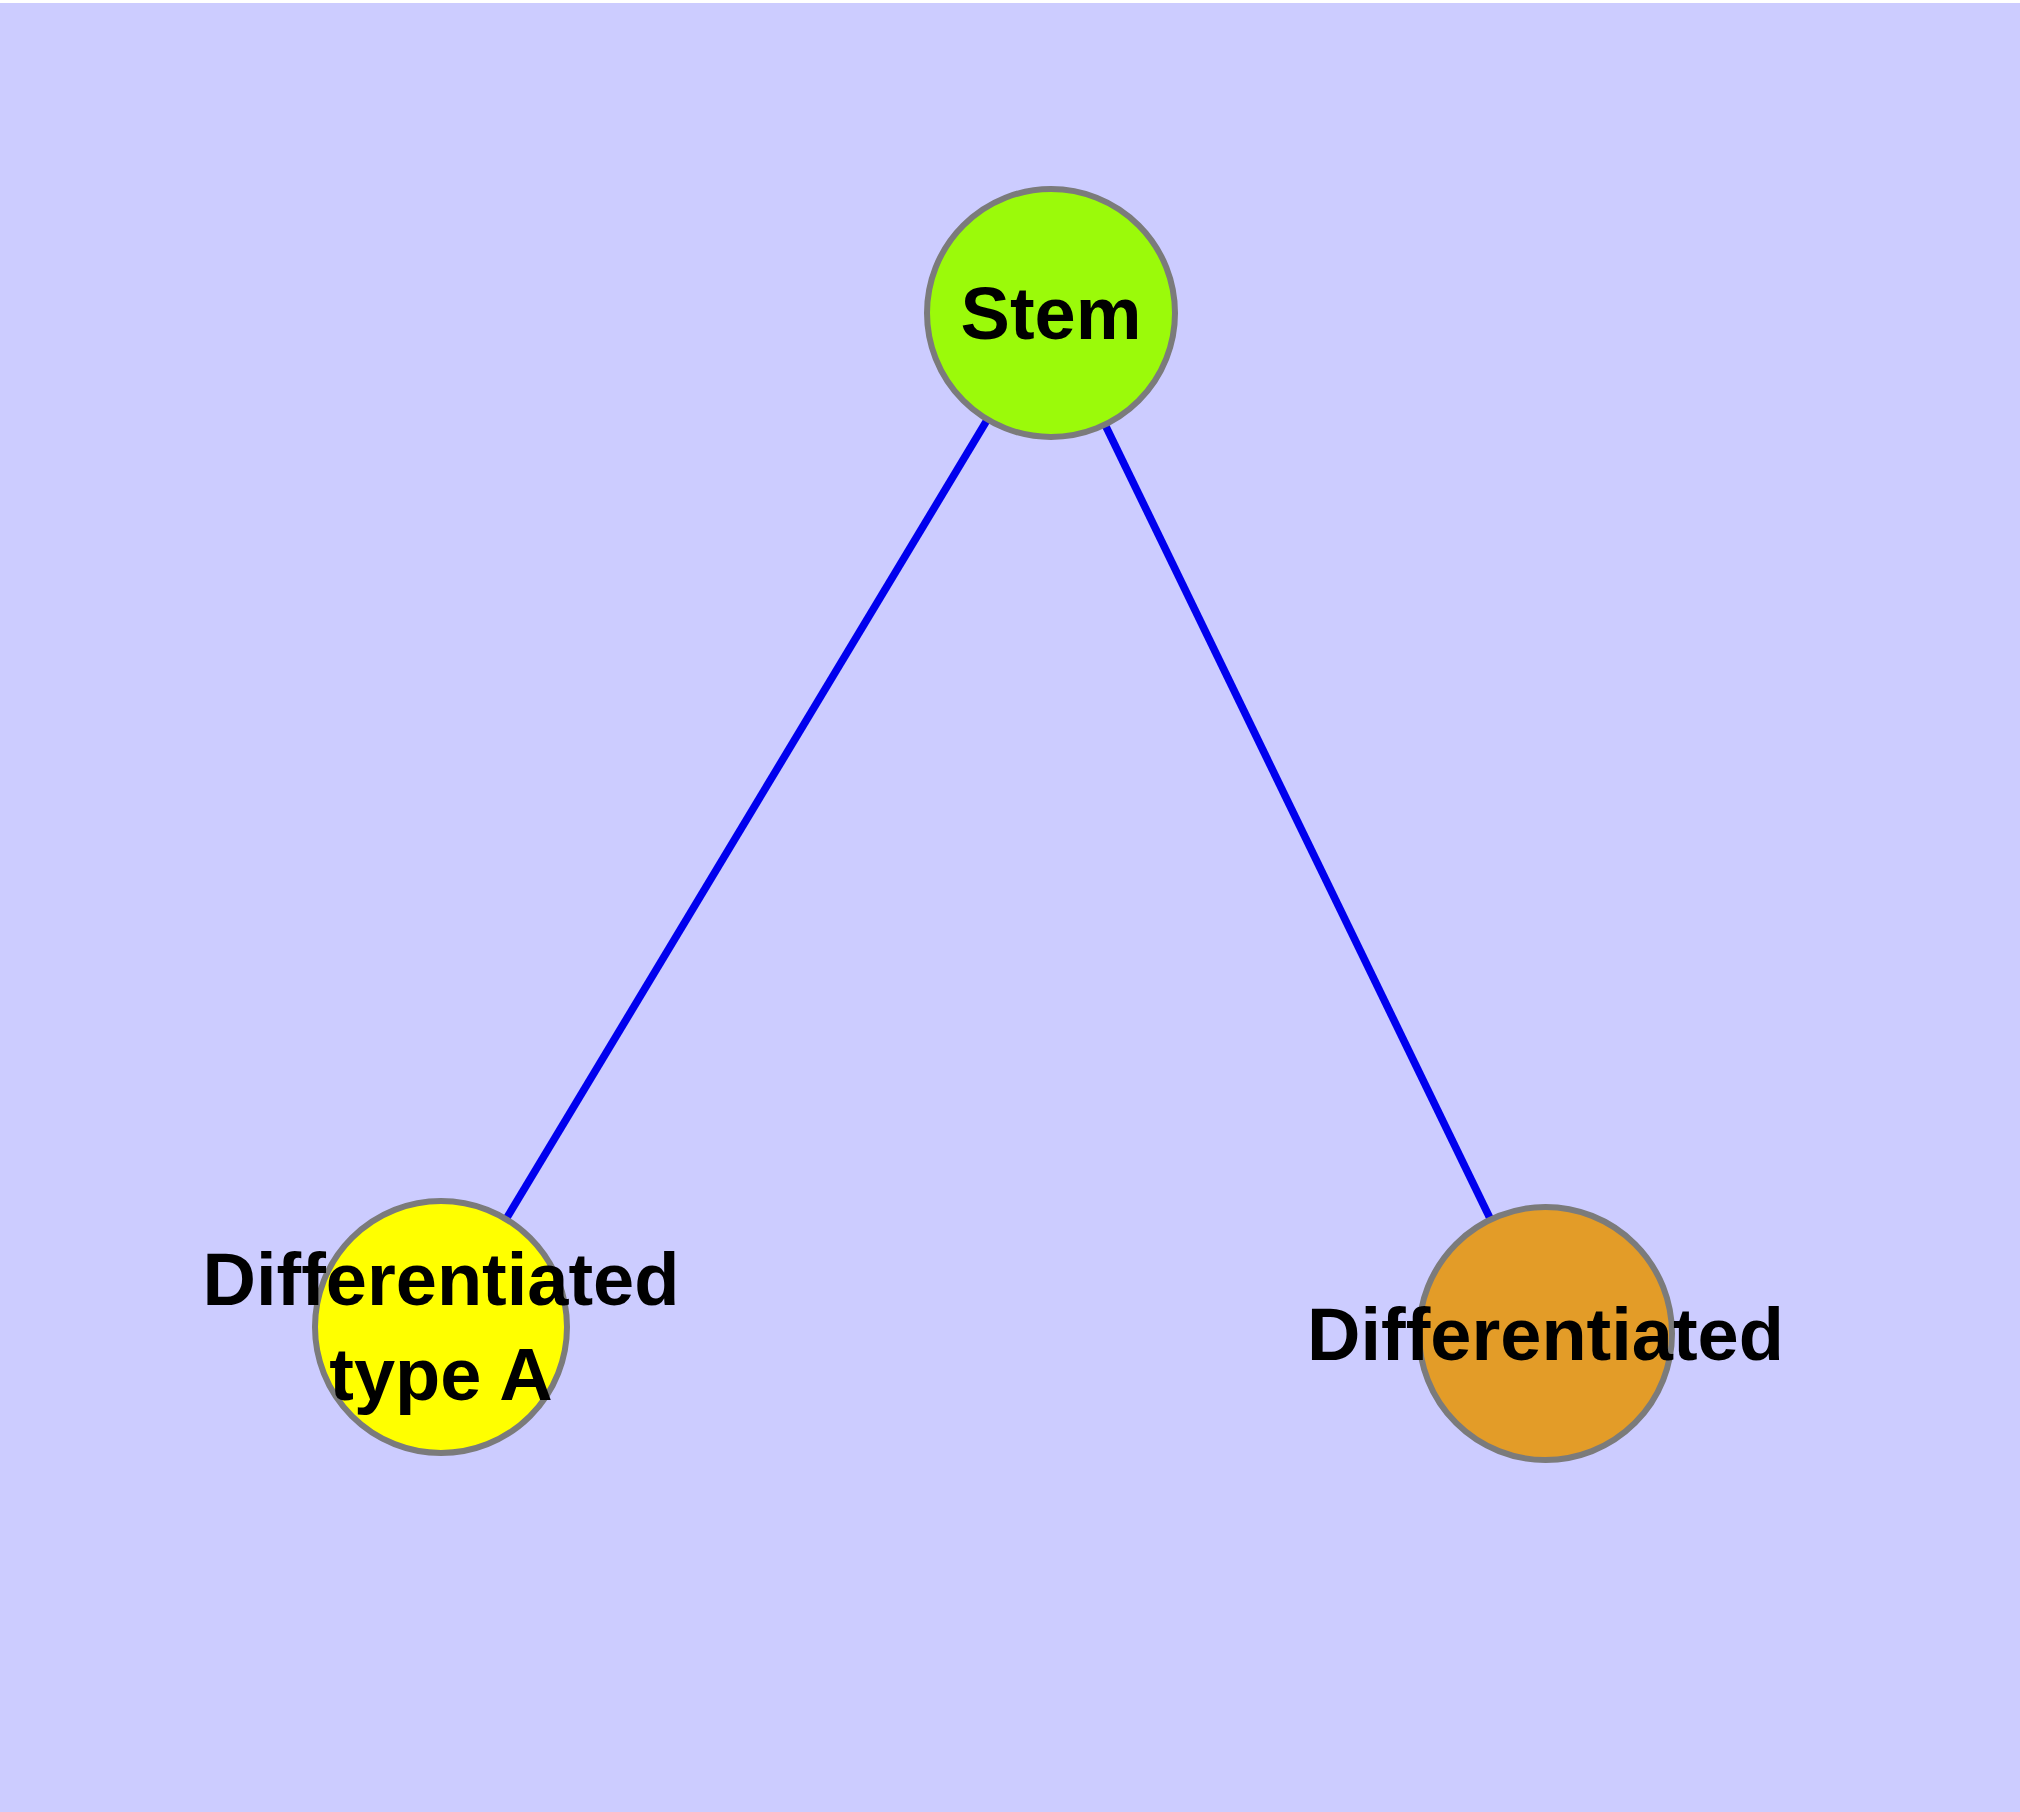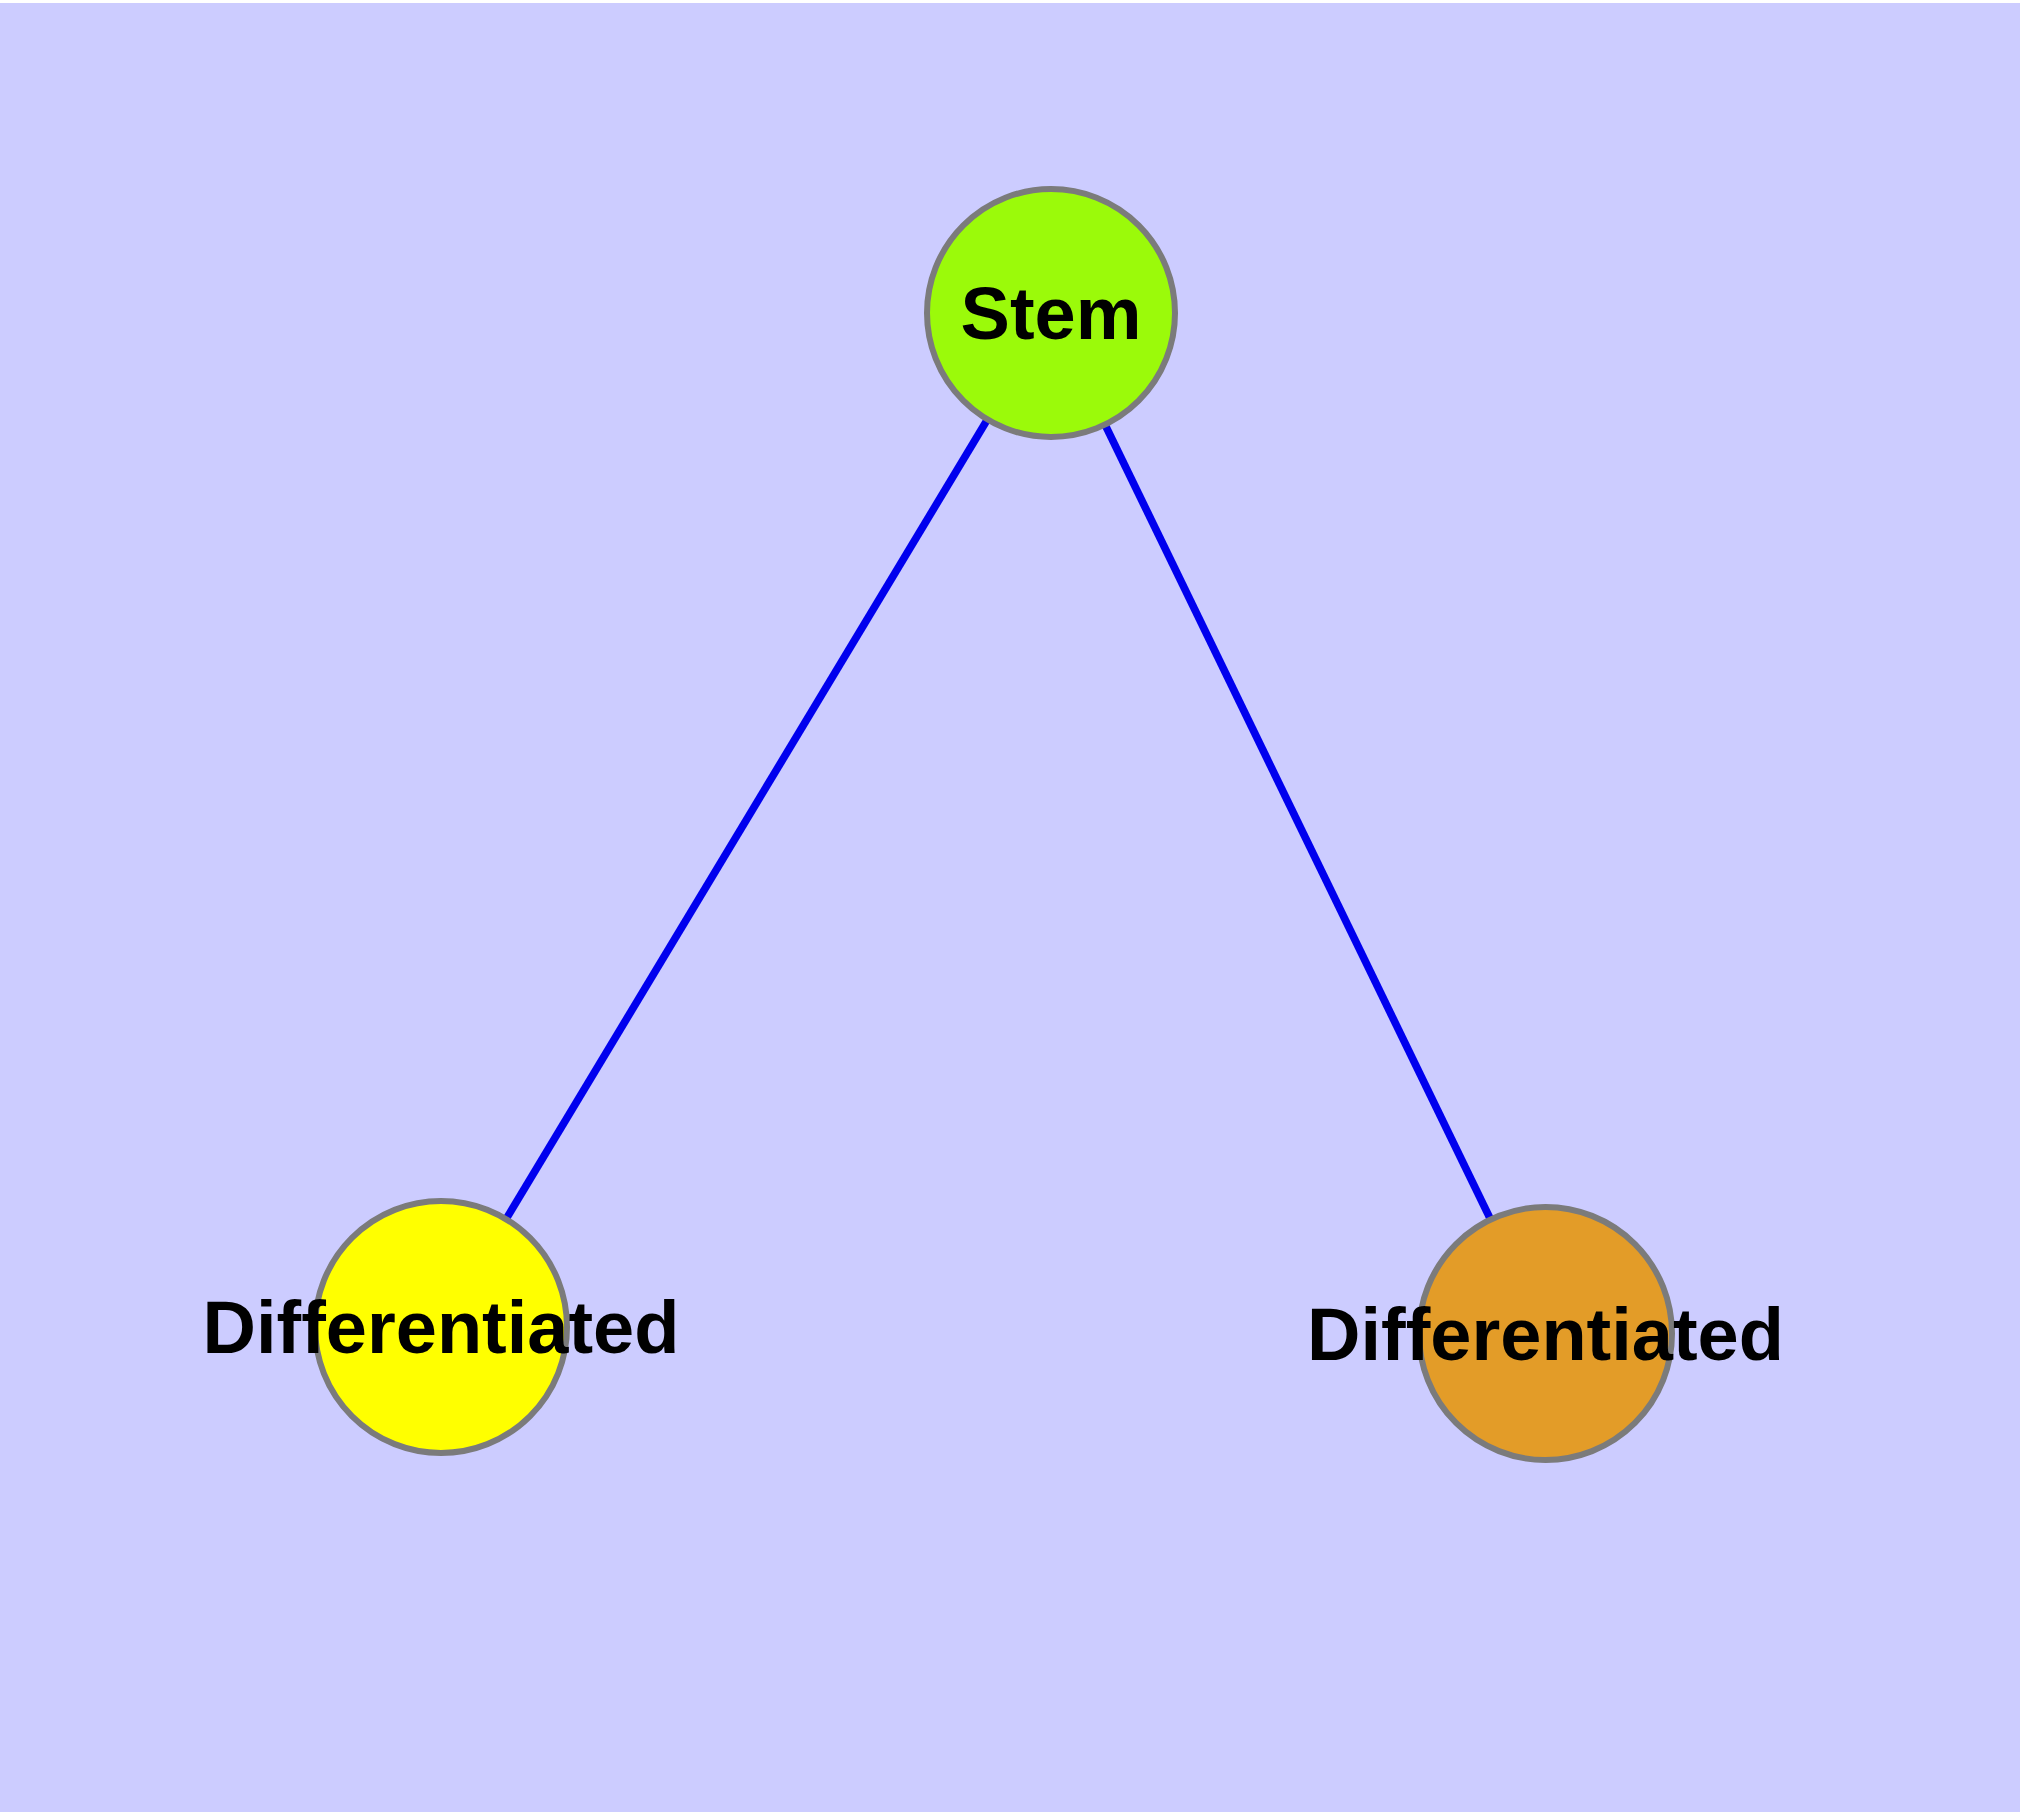--- a/index.html
+++ b/index.html
@@ -65,20 +65,21 @@
 
   <div class="node node-stem" style="background-color: rgb(155, 250, 10);">
     <div class="node-label">
       <div>Stem</div>
     </div>
   </div>
 
   <div class="node node-a" style="background-color: rgb(255, 255, 0);">
     <div class="node-label">
       <div>Differentiated</div>
+      <div>type A</div>
     </div>
   </div>
 
   <div class="node node-b" style="background-color: rgb(227, 156, 40);">
     <div class="node-label">
       <div>Differentiated</div>
     </div>
   </div>
 
 </div>

